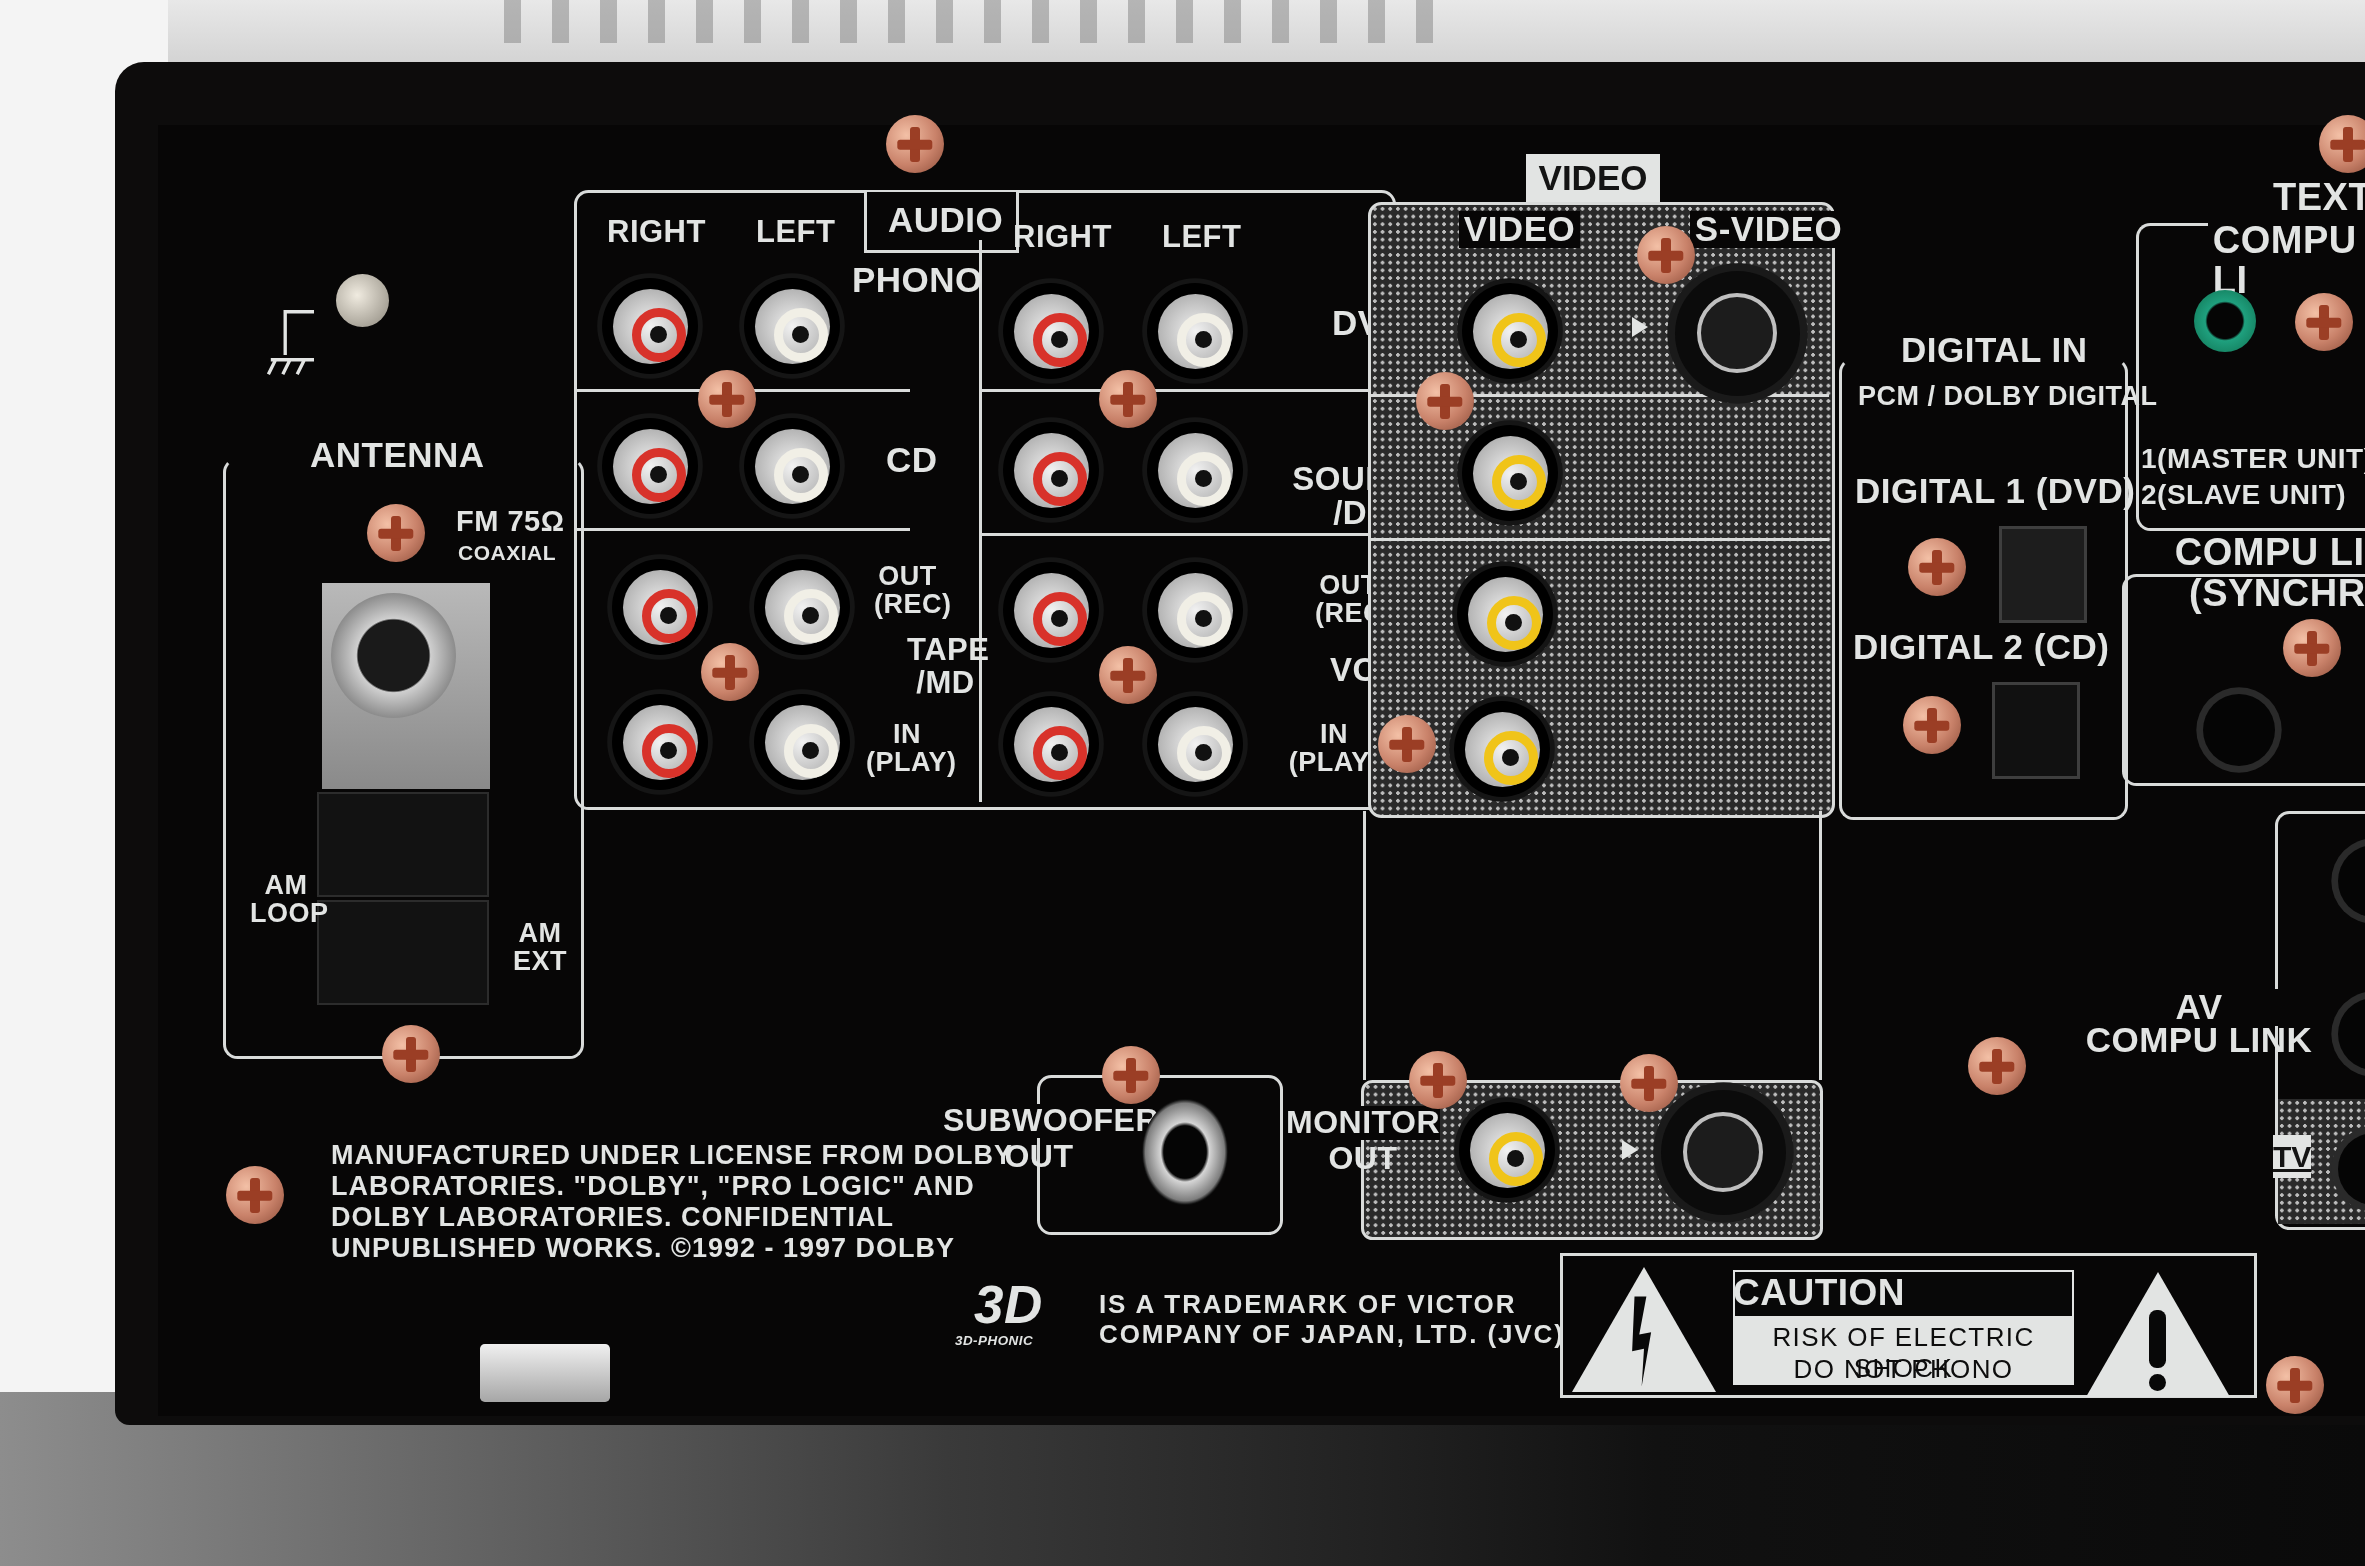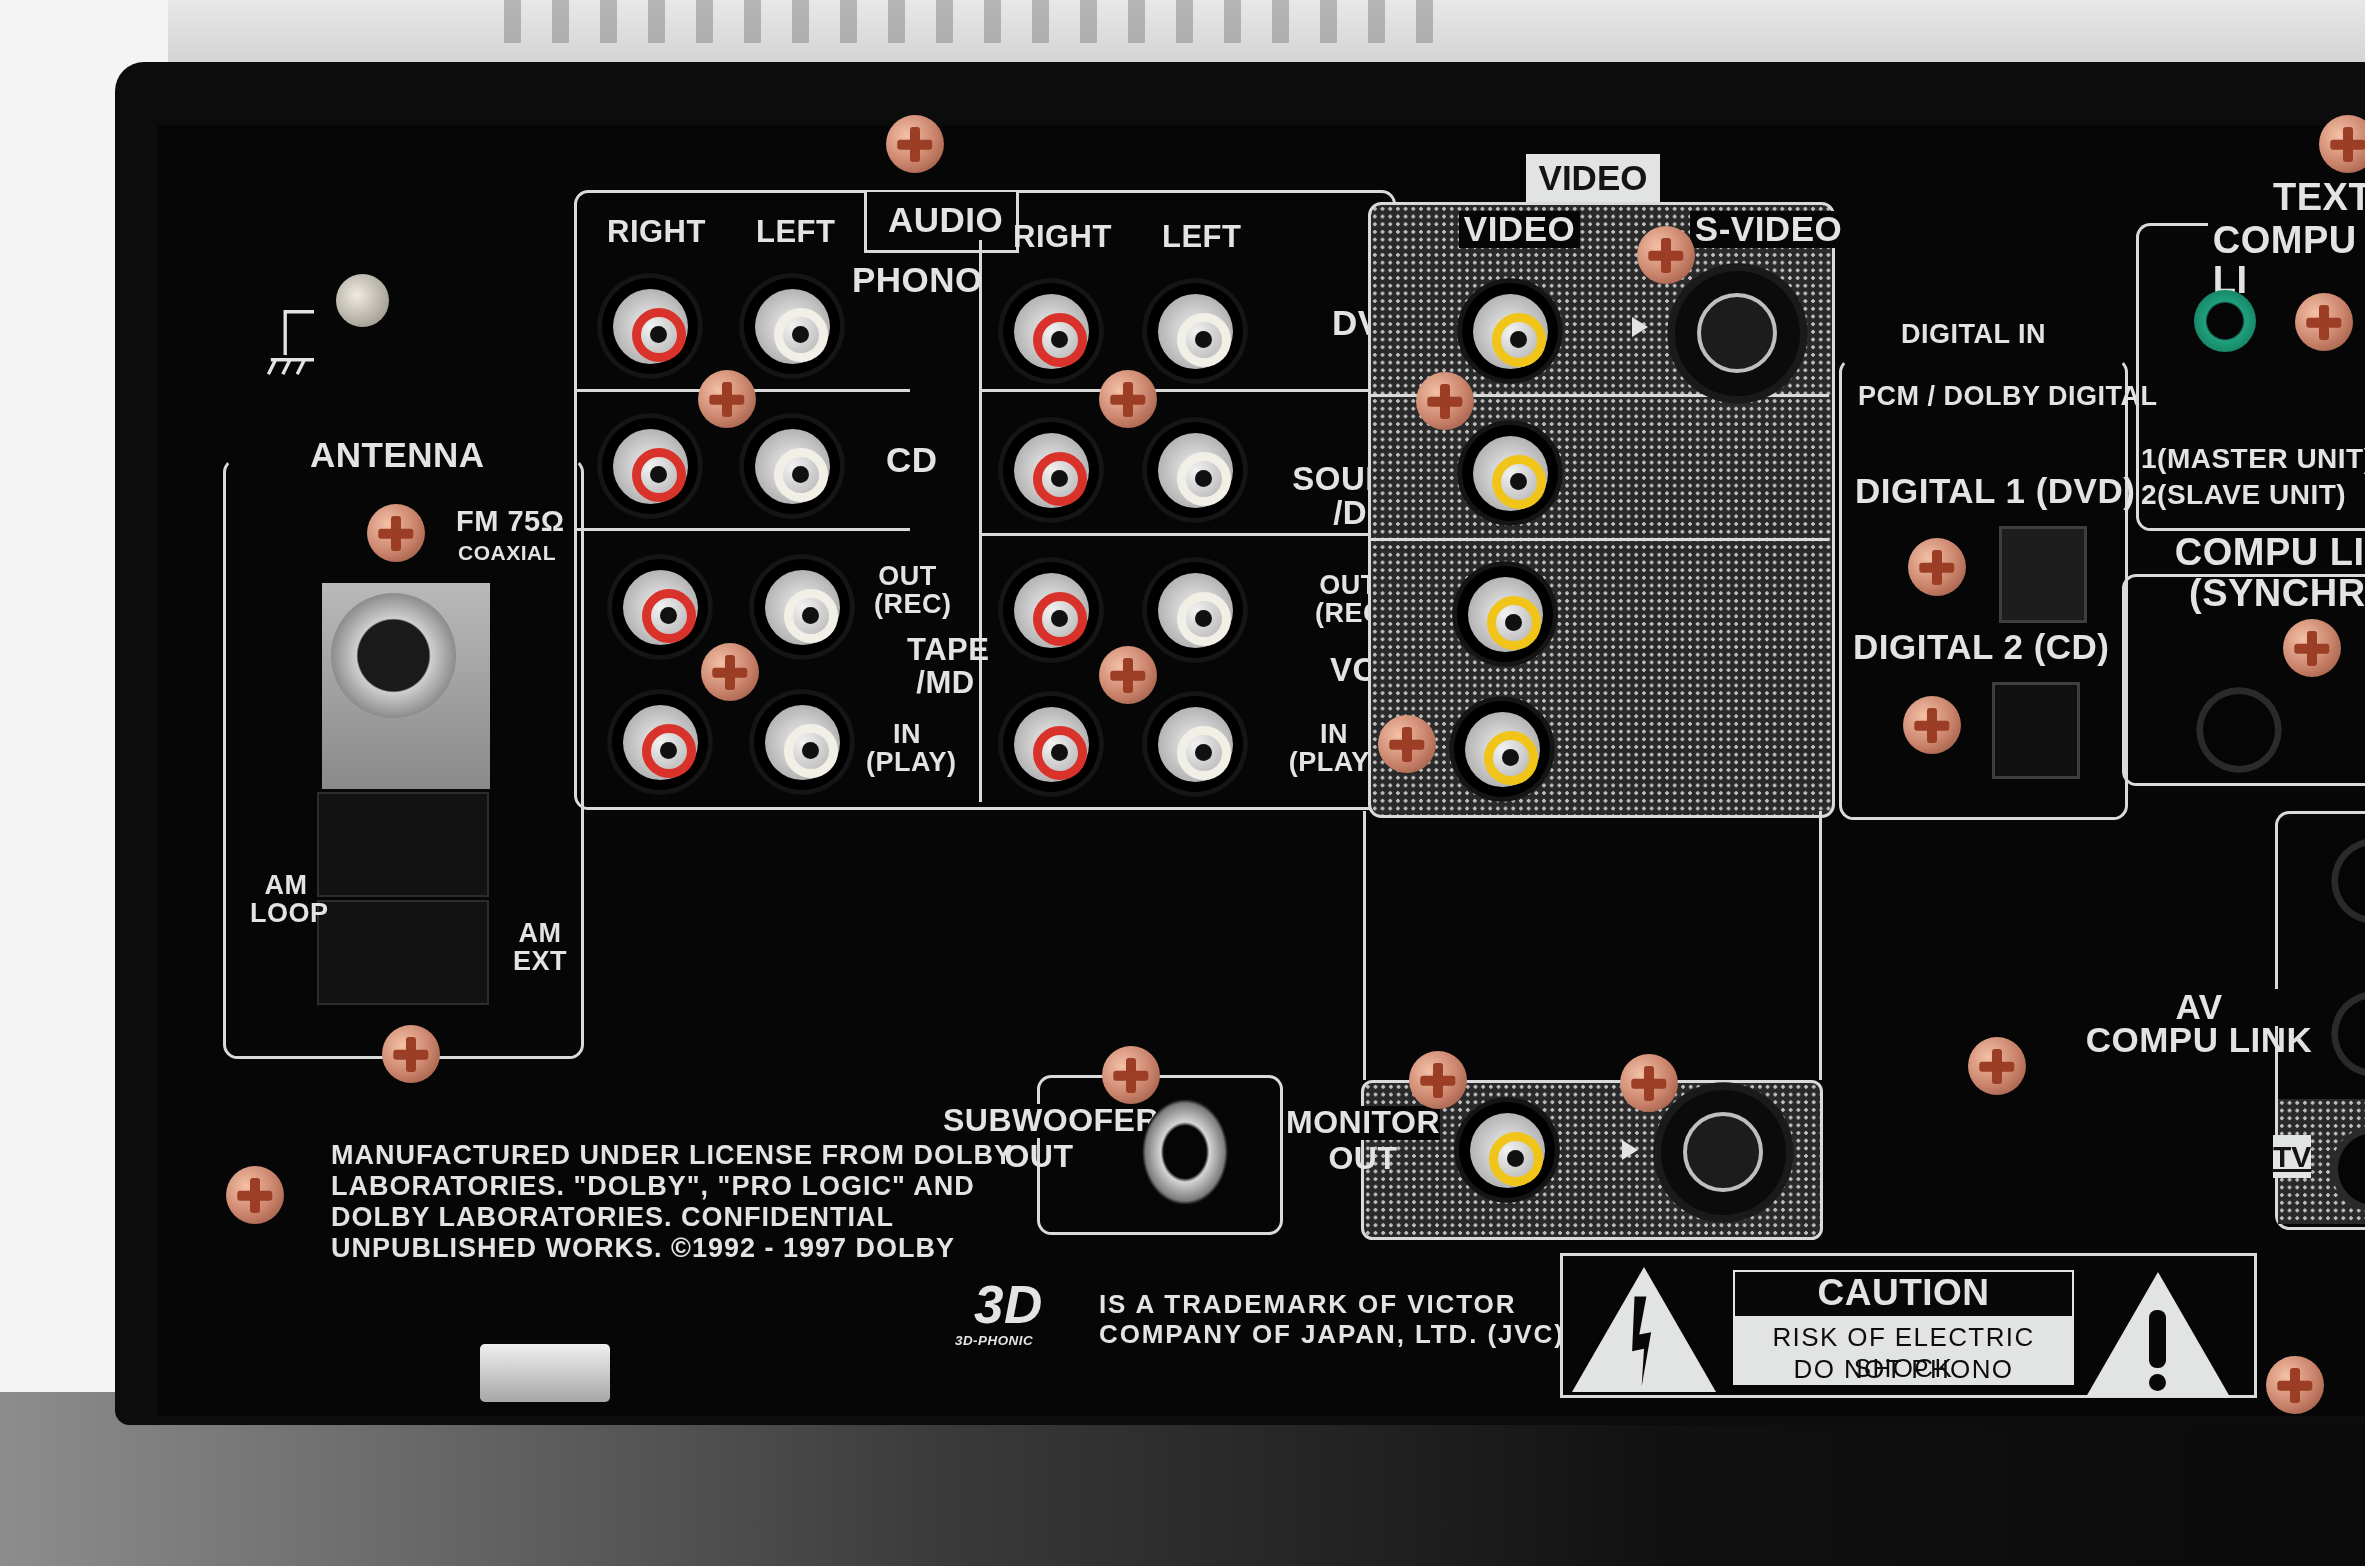--- a/index.html
+++ b/index.html
@@ -285,21 +285,21 @@
     </div>
   </div>
 <div class="svideo" style="left:1661px;top:1090px">
     <div class="in"></div>
   </div>
 <div class="abs" style="left:1622px;top:1140px;width:0;height:0;border-top:10.6px solid transparent;border-bottom:10.6px solid transparent;border-left:16.3px solid #e2e4e3;"></div>
 <div class="screw" style="left:1409px;top:1051px"></div>
 <div class="screw" style="left:1620px;top:1054px"></div>
 
 <div class="line" style="left:1839px;top:358px;width:283px;height:456px;border-top-color:transparent;"></div>
-<div class="abs silk" style="left:1901px;top:320px;font-size:27px;">DIGITAL IN</div>
+<div class="abs silk" style="left:1901px;top:332px;font-size:35px;">DIGITAL IN</div>
 <div class="abs silk" style="left:1858px;top:382px;font-size:27px;">PCM / DOLBY DIGITAL</div>
 <div class="abs silk" style="left:1855px;top:473px;font-size:35px;text-align:right;">DIGITAL 1 (DVD)</div>
 <div class="abs silk" style="left:1853px;top:629px;font-size:35px;">DIGITAL 2 (CD)</div>
 <div class="optical" style="left:1999px;top:526px"></div>
 <div class="optical" style="left:1992px;top:682px;background:#111"></div>
 <div class="screw" style="left:1908px;top:538px"></div>
 <div class="screw" style="left:1903px;top:696px"></div>
 
 <div class="line" style="left:2136px;top:223px;width:288px;height:302px;border-right:none;border-radius:14.4px 0 0 14.4px;"></div>
 <div class="abs silk" style="left:2273px;top:178px;font-size:38px;">TEXT</div>
@@ -338,21 +338,21 @@
 <div class="abs silk" style="left:1099px;top:1291px;font-size:26px;letter-spacing:1.9px;white-space:nowrap;">IS A TRADEMARK OF VICTOR</div>
 <div class="abs silk" style="left:1099px;top:1321px;font-size:26px;letter-spacing:1.9px;white-space:nowrap;">COMPANY OF JAPAN, LTD. (JVC)</div>
 
 <div class="caution-box" style="left:1560px;top:1253px;width:691px;height:139px;"></div>
 <div class="tri" style="left:1572px;top:1267px;"></div>
 <svg class="abs" style="left:1625px;top:1296px" width="38" height="96" viewBox="0 0 80 200">
     <path d="M20 0 L45 0 L30 80 L55 75 L35 190 L40 110 L15 115 Z" fill="#080808"></path>
   </svg>
 <div class="abs" style="left:1733px;top:1270px;width:341px;height:115px;background:#e2e4e3;"></div>
 <div class="abs" style="left:1733px;top:1270px;width:341px;height:48px;background:#080808;border:2.9px solid #e2e4e3;box-sizing:border-box;"></div>
-<div class="abs silk" style="left:1733px;top:1274px;width:341px;text-align:center;font-size:37px;">CAUTION</div>
+<div class="abs silk" style="left:1733px;top:1274px;width:341px;font-size:37px;">CAUTION</div>
 <div class="abs" style="left:1733px;top:1322px;width:341px;text-align:center;font-size:26px;color:#0d0d0d;letter-spacing:1.4px;">RISK OF ELECTRIC SHOCK</div>
 <div class="abs" style="left:1733px;top:1354px;width:341px;text-align:center;font-size:26px;color:#0d0d0d;letter-spacing:1.4px;">DO NOT PHONO</div>
 <div class="tri" style="left:2086px;top:1272px;"></div>
 <div class="abs" style="left:2149px;top:1310px;width:17.3px;height:58px;background:#080808;border-radius:7.7px;"></div>
 <div class="abs" style="left:2149px;top:1374px;width:17.3px;height:17.3px;background:#080808;border-radius:50%;"></div>
 
 <div class="abs" style="left:480px;top:1344px;width:130px;height:58px;background:linear-gradient(#f0f0f0,#a6a6a6);border-radius:4.8px;"></div>
 
 
 </body></html>

